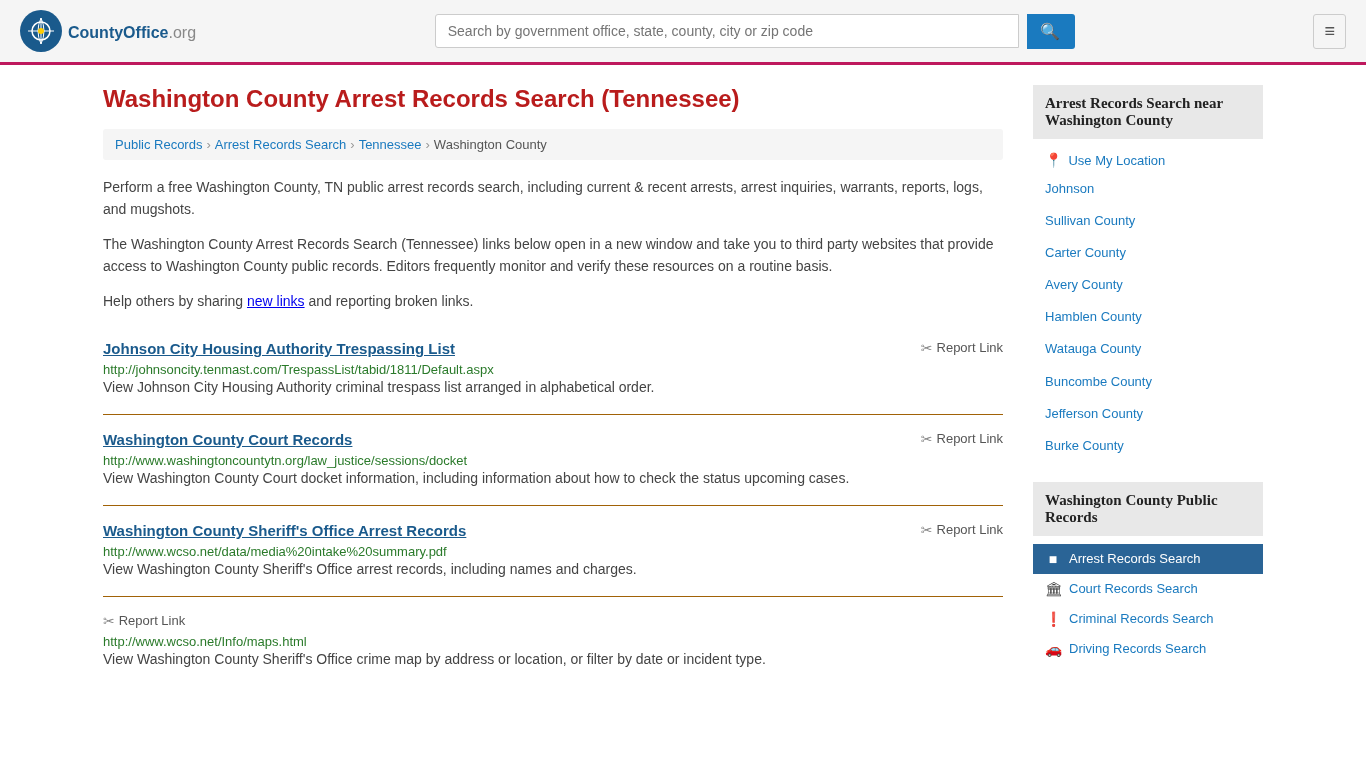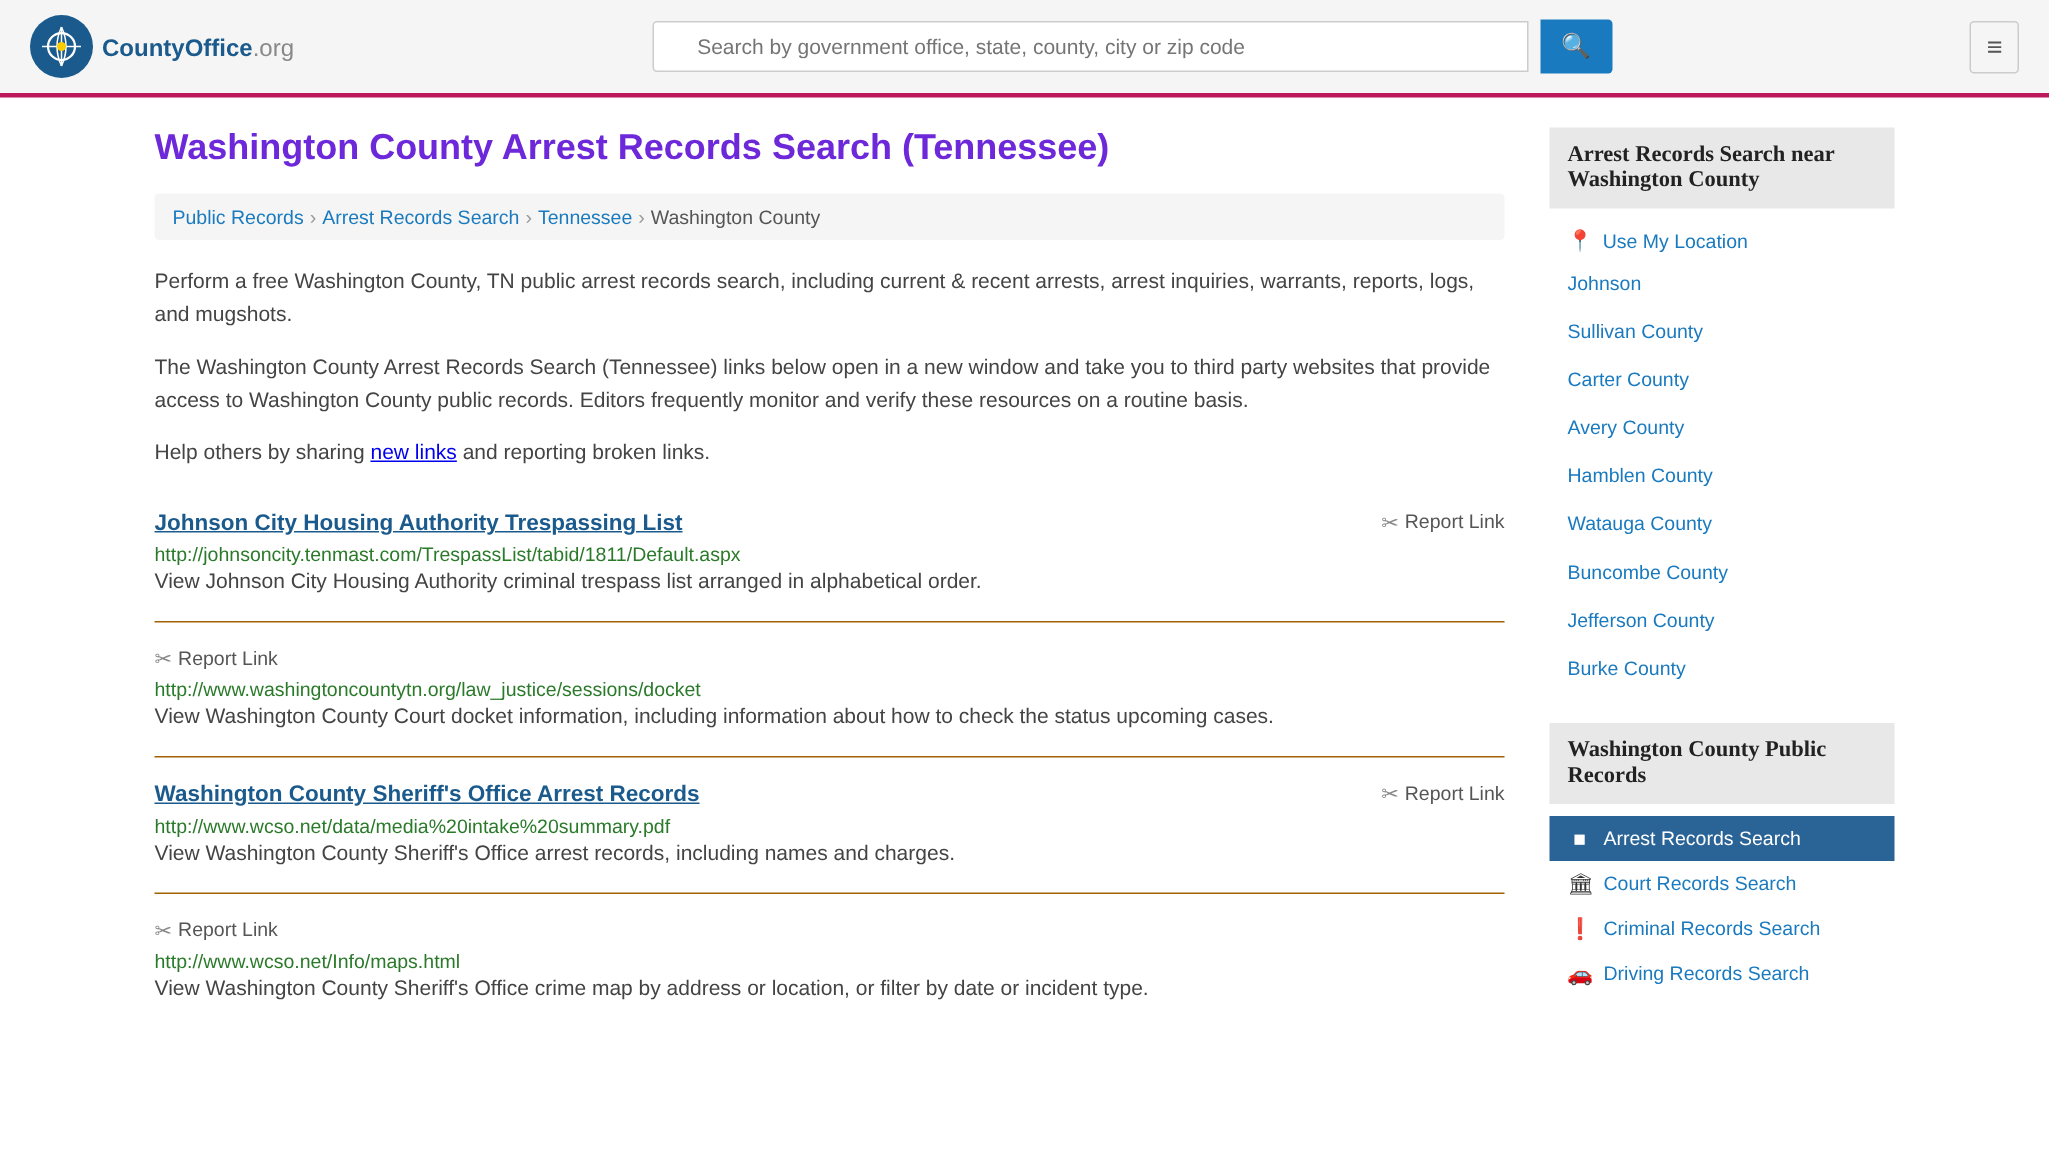--- a/index.html
+++ b/index.html
@@ -43,21 +43,21 @@
     .search-area {
       display: flex;
       align-items: center;
       gap: 8px;
       flex: 1;
       max-width: 640px;
       margin: 0 30px;
     }
     .search-input {
       flex: 1;
-      padding: 8px 29px;
+      padding: 8px 12px;
       border: 1px solid #ccc;
       border-radius: 3px 0 0 3px;
       font-size: 14px;
       color: #999;
       outline: none;
     }
     .search-btn {
       background: #1a7abf;
       border: none;
       padding: 8px 14px;
@@ -91,21 +91,21 @@
 
     .sidebar {
       width: 230px;
       flex-shrink: 0;
     }
 
     
     .page-title {
       font-size: 24px;
       font-weight: bold;
-      color: #6d28d9;
+      color: #b91c1c;
       margin-bottom: 16px;
     }
 
     
     .breadcrumb {
       background: #f5f5f5;
       padding: 8px 12px;
       border-radius: 3px;
       font-size: 13px;
       color: #555;
@@ -306,20 +306,21 @@
             <span class="report-icon">✂</span>
             <span>Report Link</span>
           </div>
         </div>
         <a class="result-url" href="#">http://johnsoncity.tenmast.com/TrespassList/tabid/1811/Default.aspx</a>
         <p class="result-desc">View Johnson City Housing Authority criminal trespass list arranged in alphabetical order.</p>
       </div>
 
       <div class="result-item">
         <div class="result-header">
+          <a class="result-title" href="#">Washington County Court Records</a>
           <div class="report-link-btn">
             <span class="report-icon">✂</span>
             <span>Report Link</span>
           </div>
         </div>
         <a class="result-url" href="#">http://www.washingtoncountytn.org/law_justice/sessions/docket</a>
         <p class="result-desc">View Washington County Court docket information, including information about how to check the status upcoming cases.</p>
       </div>
 
       <div class="result-item">

